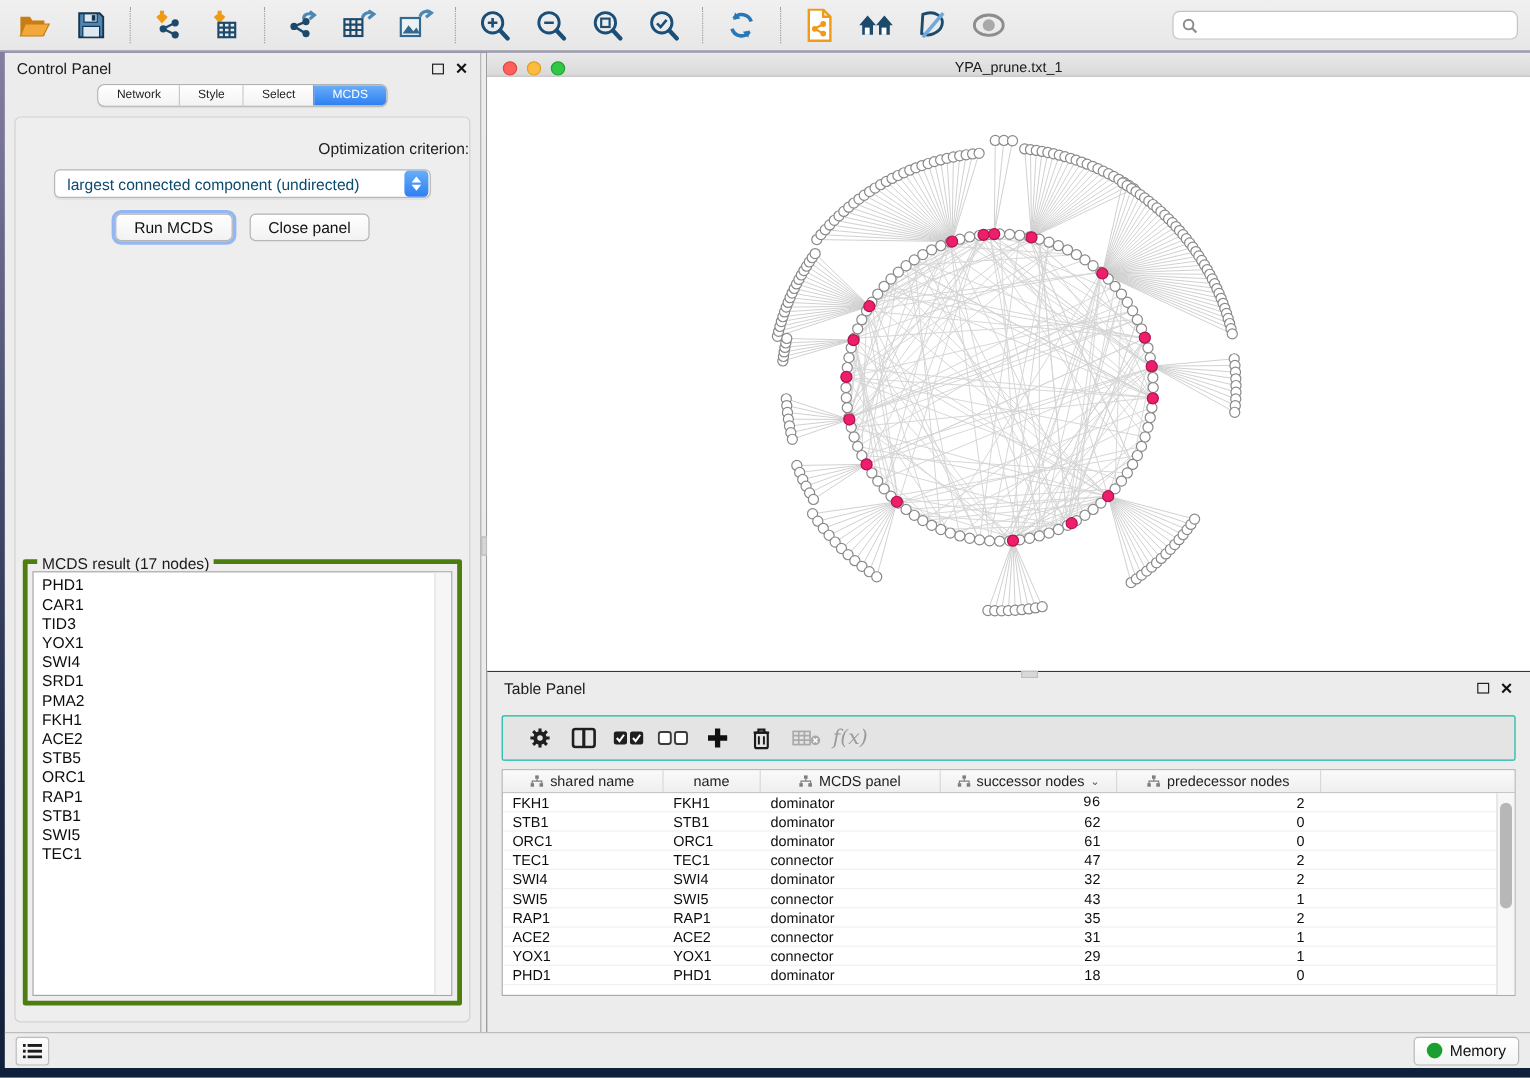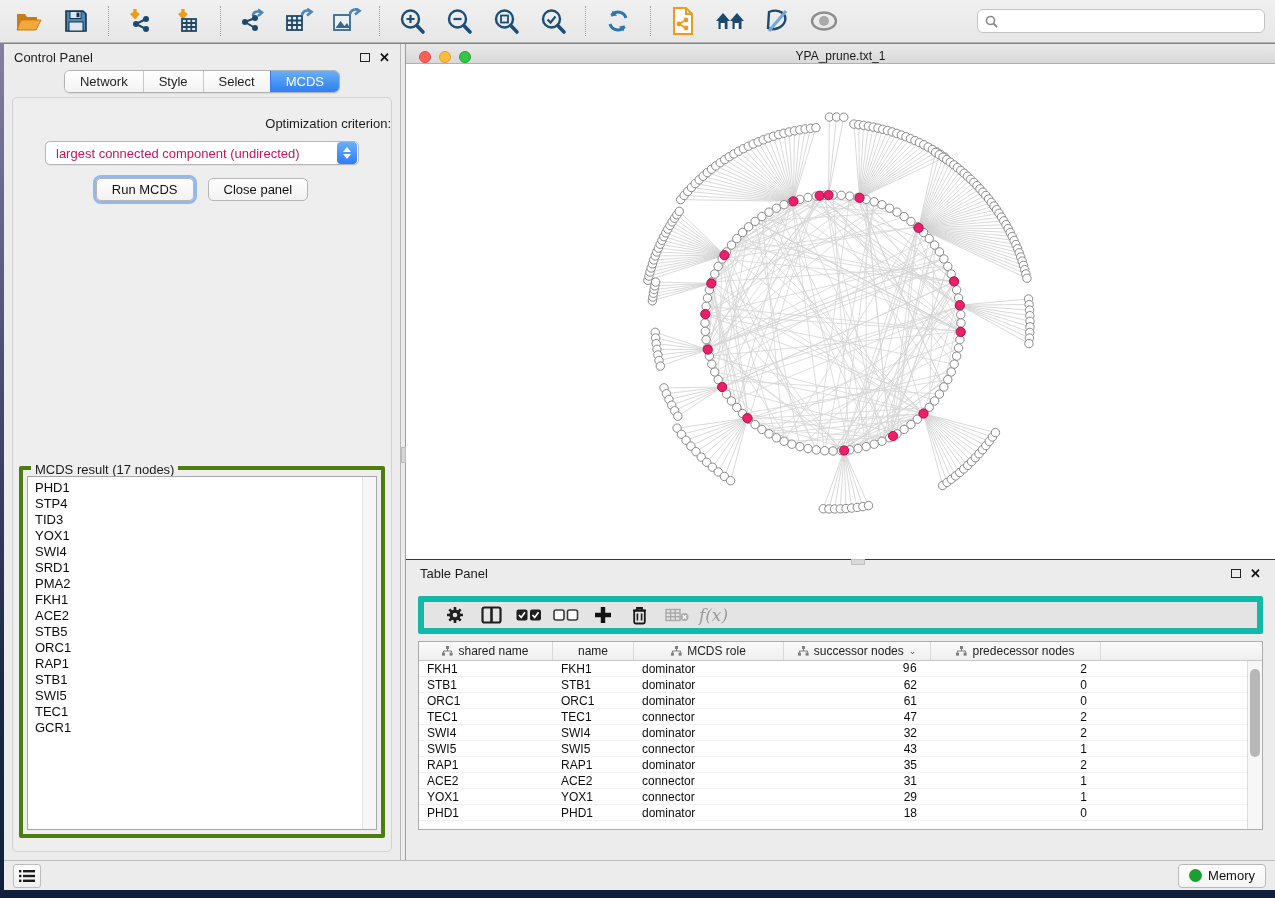--- a/index.html
+++ b/index.html
@@ -22,31 +22,31 @@
     background:#ececec; border-right:1px solid #b9b9b9; }
   .panel-titlebar { height:26px; display:flex; align-items:center; padding:0 10px; }
   .panel-title { font-size:13px; color:#1c1c1c; }
   .panel-wbtns { margin-left:auto; display:flex; gap:9px; align-items:center; }
   .wbtn { font-size:13px; color:#111; line-height:1; cursor:default; }
   .float-glyph { width:10px; height:9px; border:1.6px solid #222; display:inline-block; }
 
   .seg-tabs { display:flex; justify-content:center; }
   .seg { display:inline-flex; border:1px solid #b2b2b2; border-radius:6px; overflow:hidden;
     background:#fff; box-shadow:0 1px 1px rgba(0,0,0,.08); }
-  .seg-item { padding:3px 15px; font-size:13px; color:#222; background:linear-gradient(#ffffff,#f3f3f3);
+  .seg-item { padding:3px 15px; font-size:10px; color:#222; background:linear-gradient(#ffffff,#f3f3f3);
     border-left:1px solid #c8c8c8; cursor:default; }
   .seg-item:first-child { border-left:none; }
   .seg-item.active { background:linear-gradient(#6aaef8,#2d7ff2); color:#fff; border-left-color:#2d7ff2; }
 
   #cp-content { position:absolute; left:8px; right:8px; top:53px; bottom:8px;
     background:#eeeeee; border:1px solid #d2d2d2; border-radius:5px; }
   #opt-label { text-align:right; font-size:13px; color:#1b1b1b; margin-top:18px; }
   #criterion { width:314px; height:24px; margin:10px auto 0; background:#fff; border:1px solid #b6b6b6;
     border-radius:5px; display:flex; align-items:center; box-shadow:0 1px 1px rgba(0,0,0,.06); }
-  #criterion .val { flex:1; font-size:13px; color:#be185d; padding-left:10px; white-space:nowrap; }
+  #criterion .val { flex:1; font-size:13px; color:#0c4a6e; padding-left:10px; white-space:nowrap; }
   #criterion .stepper { width:20px; height:22px; margin-right:1px; border-radius:4px;
     background:linear-gradient(#6aaef8,#2d7ff2); display:flex; flex-direction:column;
     align-items:center; justify-content:center; gap:2px; }
   .tri-up { width:0; height:0; border-left:4px solid transparent; border-right:4px solid transparent; border-bottom:5px solid #fff; }
   .tri-dn { width:0; height:0; border-left:4px solid transparent; border-right:4px solid transparent; border-top:5px solid #fff; }
   #cp-buttons { display:flex; justify-content:center; gap:14px; margin-top:13px; }
   .mac-btn { font-size:13px; color:#111; background:linear-gradient(#ffffff,#f2f2f2);
     border:1px solid #b6b6b6; border-radius:5px; padding:3px 15px; cursor:default; }
   .mac-btn.focused { box-shadow:0 0 0 3px rgba(72,139,247,.55); }
 
@@ -74,21 +74,21 @@
   .tl { width:12px; height:12px; border-radius:50%; }
   .tl.red { background:#ff605c; border:1px solid #e2463f;}
   .tl.yellow { background:#fdbc40; border:1px solid #dfa023;}
   .tl.green { background:#33c748; border:1px solid #1da32f;}
   #nv-title { width:100%; text-align:center; font-size:12px; color:#1a1a1a; }
   #net-canvas { position:absolute; left:0; top:20px; width:869px; height:495px; background:#fff; }
 
   
   #table-panel { position:absolute; left:406px; top:560px; width:869px; height:300px; background:#ececec; }
   #tp-toolbar { position:absolute; left:12px; right:12px; top:36px; height:38px; background:#e4e4e4;
-    border:6px solid #14b8a6; border-radius:2px; display:flex; align-items:center; gap:0; padding:0 12px; }
+    border:1px solid #14b8a6; border-radius:2px; display:flex; align-items:center; gap:0; padding:0 12px; }
   .tp-ic { width:37px; height:30px; display:flex; align-items:center; justify-content:center; }
   .fx { font-family:"DejaVu Serif", serif; font-style:italic; font-size:17px; color:#9b9b9b; }
 
   #tp-table { position:absolute; left:12px; right:12px; top:81px; height:189px; background:#fff; border:1px solid #ababab; }
   #tbl-head { display:flex; height:19px; background:linear-gradient(#fafafa,#efefef); border-bottom:1px solid #c7c7c7; }
   .hcell { display:flex; align-items:center; justify-content:center; gap:5px; font-size:12px; color:#222;
     border-right:1px solid #d9d9d9; overflow:hidden; }
   .hcell .sort { font-size:9px; color:#555; }
   #tbl-body { position:absolute; left:0; right:15px; top:19px; bottom:0; overflow:hidden; }
   .trow { display:flex; height:16px; border-bottom:1px solid #f1f1f1; }
@@ -279,35 +279,34 @@
     <div id="cp-buttons">
       <button class="mac-btn focused">Run MCDS</button>
       <button class="mac-btn">Close panel</button>
     </div>
 
     <div id="result-group">
       <span id="result-title">MCDS result (17 nodes)</span>
       <div id="result-list">
         <ul id="result-items">
             <li>PHD1</li>
-            <li>STP4</li>
+            <li>CAR1</li>
             <li>TID3</li>
             <li>YOX1</li>
             <li>SWI4</li>
             <li>SRD1</li>
             <li>PMA2</li>
             <li>FKH1</li>
             <li>ACE2</li>
             <li>STB5</li>
             <li>ORC1</li>
             <li>RAP1</li>
             <li>STB1</li>
             <li>SWI5</li>
             <li>TEC1</li>
-            <li>GCR1</li>
           </ul>
         <div id="result-scroll"></div>
       </div>
     </div>
   </div>
 </div>
 
 <div id="v-splitter">
     <div id="v-handle"></div>
   </div>
@@ -1049,21 +1048,21 @@
         <div class="hcell" style="width: 81px;">
           <span>name</span>
         </div>
         <div class="hcell" style="width: 150px;">
           <svg width="11" height="10" viewBox="0 0 11 10">
             <rect x="4" y="0" width="3" height="3" fill="#7d7d7d"></rect>
             <rect x="0" y="6.6" width="3" height="3" fill="#7d7d7d"></rect>
             <rect x="7.6" y="6.6" width="3" height="3" fill="#7d7d7d"></rect>
             <path d="M5.5 3 v2 M1.5 6.6 v-1.6 h8 v1.6" stroke="#7d7d7d" fill="none" stroke-width="1"></path>
           </svg>
-          <span>MCDS role</span>
+          <span>MCDS panel</span>
         </div>
         <div class="hcell" style="width: 147px;">
           <svg width="11" height="10" viewBox="0 0 11 10">
             <rect x="4" y="0" width="3" height="3" fill="#7d7d7d"></rect>
             <rect x="0" y="6.6" width="3" height="3" fill="#7d7d7d"></rect>
             <rect x="7.6" y="6.6" width="3" height="3" fill="#7d7d7d"></rect>
             <path d="M5.5 3 v2 M1.5 6.6 v-1.6 h8 v1.6" stroke="#7d7d7d" fill="none" stroke-width="1"></path>
           </svg>
           <span>successor nodes</span>
           <span class="sort">⌄</span>

